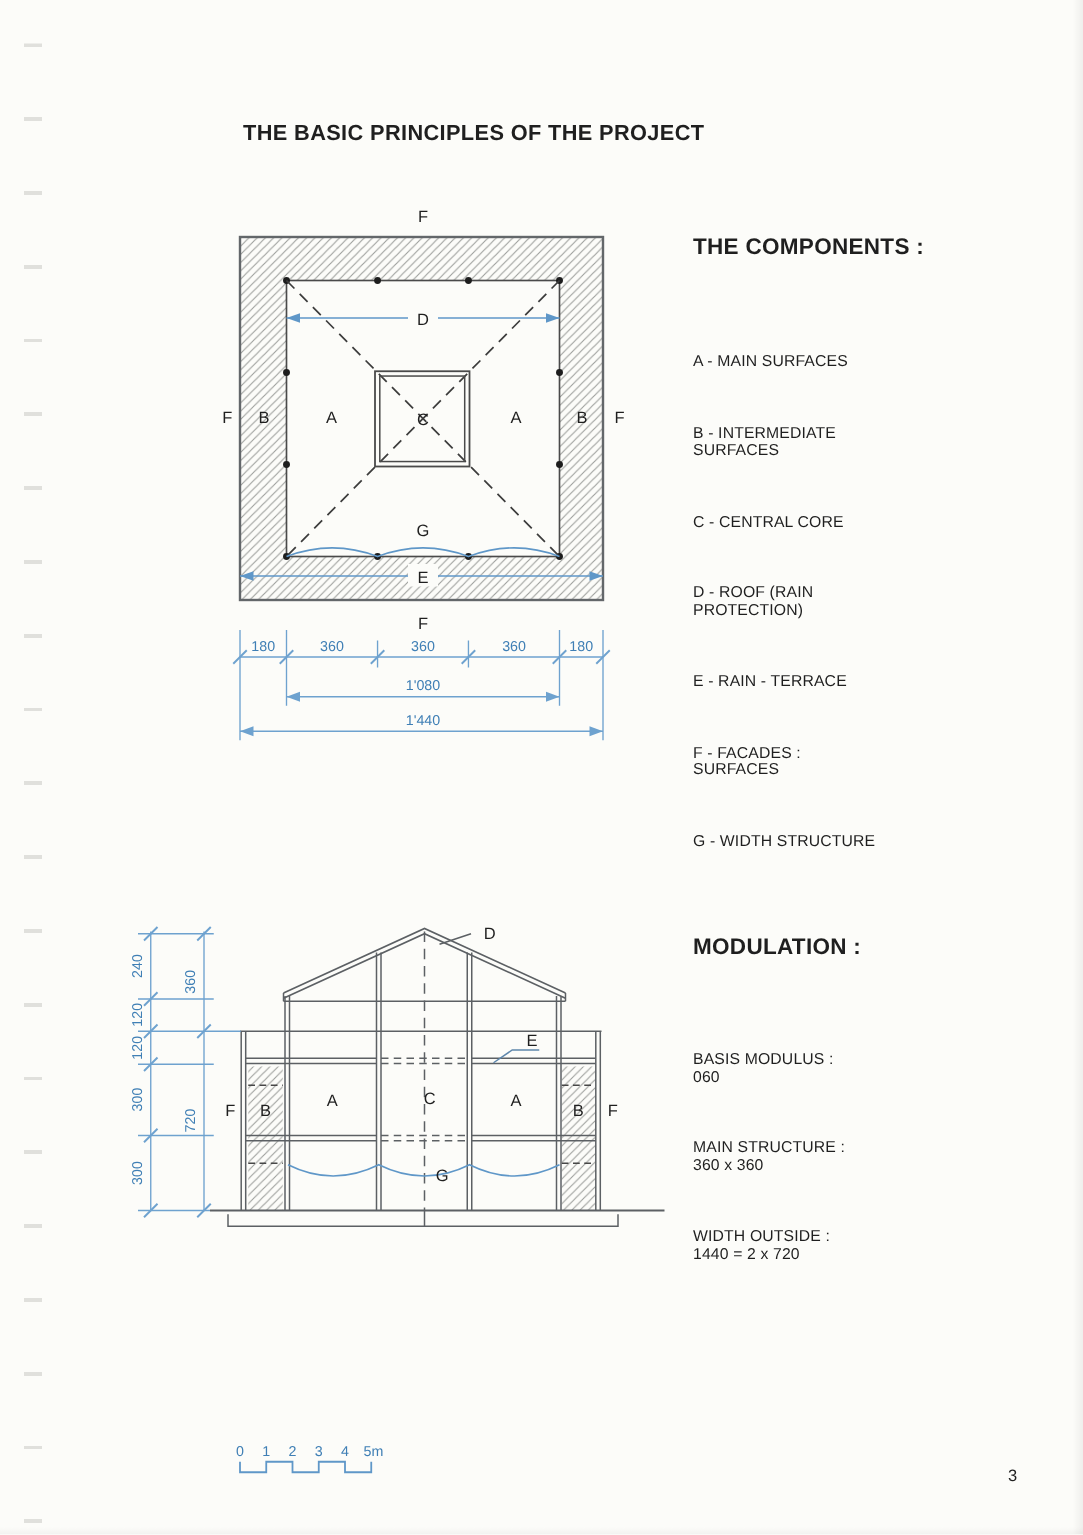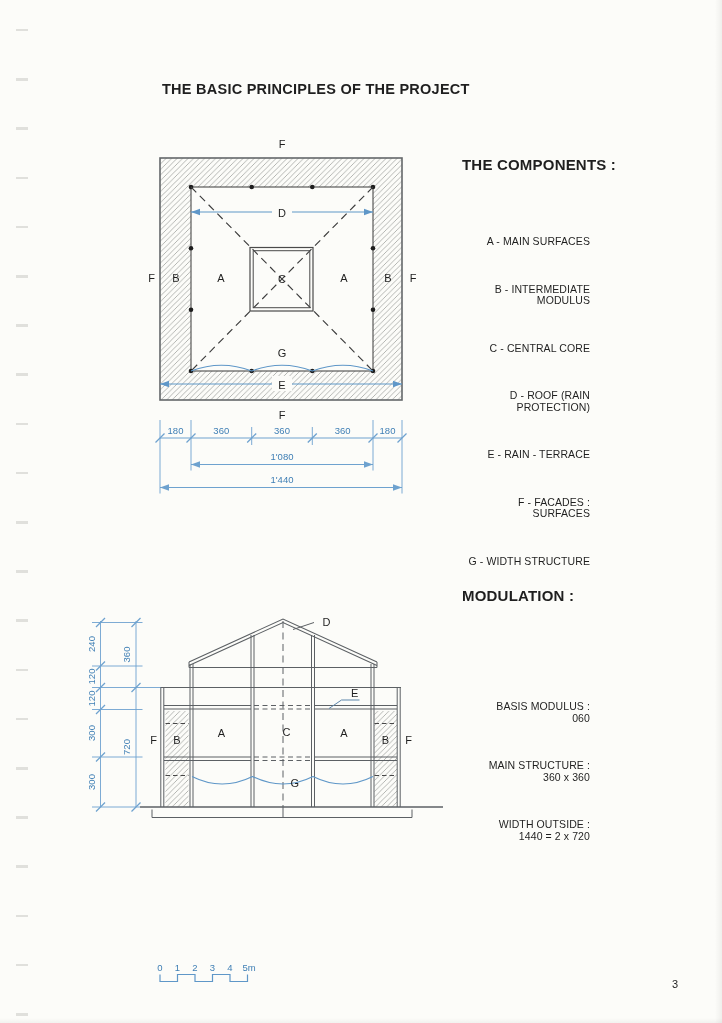--- a/index.html
+++ b/index.html
@@ -2,36 +2,36 @@
 <html><head>
 <meta charset="utf-8">
 <style>
   html,body{margin:0;padding:0;}
   body{
     width:722px;height:1023px;position:relative;overflow:hidden;
     background:#fcfcf9;
     font-family:"Liberation Sans","DejaVu Sans",sans-serif;
     color:#1f1f1f;
   }
-  .abs{position:absolute;text-align:right;}
+  .abs{position:absolute;}
   #binder-marks{
     position:absolute;left:16px;top:29px;width:12px;height:988px;
     background:repeating-linear-gradient(to bottom,#d9d9d5 0,#d9d9d5 2.5px,transparent 2.5px,transparent 49.2px);
     opacity:.8;
   }
   #edge-right{position:absolute;right:0;top:0;width:7px;height:100%;
     background:linear-gradient(to right,rgba(0,0,0,0),rgba(0,0,0,.05));}
   #edge-bottom{position:absolute;left:0;bottom:0;width:100%;height:5px;
     background:linear-gradient(to bottom,rgba(0,0,0,0),rgba(0,0,0,.04));}
   #page-title{
     left:162px;top:81px;font-size:14.5px;font-weight:bold;letter-spacing:.25px;white-space:nowrap;
   }
   .panel-heading{font-size:15px;font-weight:bold;letter-spacing:.2px;white-space:nowrap;}
   #components-heading{left:462px;top:156px;}
-  #modulation-heading{left:462px;top:587px;}
+  #modulation-heading{left:462px;top:623px;}
   .text-list{width:128px;font-size:10.5px;line-height:11.5px;letter-spacing:.1px;}
   #components-list{left:462px;top:200px;}
   #modulation-list{left:462px;top:665px;}
   .text-list .item{white-space:pre-line;margin-bottom:9.5px;margin-top:36px;}
   #page-number{left:672px;top:978px;font-size:11px;}
   svg{position:absolute;left:0;top:0;}
   text{font-family:"Liberation Sans","DejaVu Sans",sans-serif;}
   .lbl{font-size:11px;fill:#1f1f1f;}
   .dimtxt{font-size:9.5px;fill:#3f7fb5;}
 </style>
@@ -41,21 +41,21 @@
 <div id="binder-marks"></div>
 <div id="edge-right"></div>
 <div id="edge-bottom"></div>
 
 <div id="page-title" class="abs">THE BASIC PRINCIPLES OF THE PROJECT</div>
 
 <div id="components-heading" class="abs panel-heading">THE COMPONENTS :</div>
 <div id="components-list" class="abs text-list">
   <div class="item">A - MAIN SURFACES</div>
   <div class="item">B - INTERMEDIATE
-MODULUS</div>
+SURFACES</div>
   <div class="item">C - CENTRAL CORE</div>
   <div class="item">D - ROOF (RAIN
 PROTECTION)</div>
   <div class="item">E - RAIN - TERRACE</div>
   <div class="item">F - FACADES : SURFACES</div>
   <div class="item">G - WIDTH STRUCTURE</div>
 </div>
 
 <div id="modulation-heading" class="abs panel-heading">MODULATION :</div>
 <div id="modulation-list" class="abs text-list">

